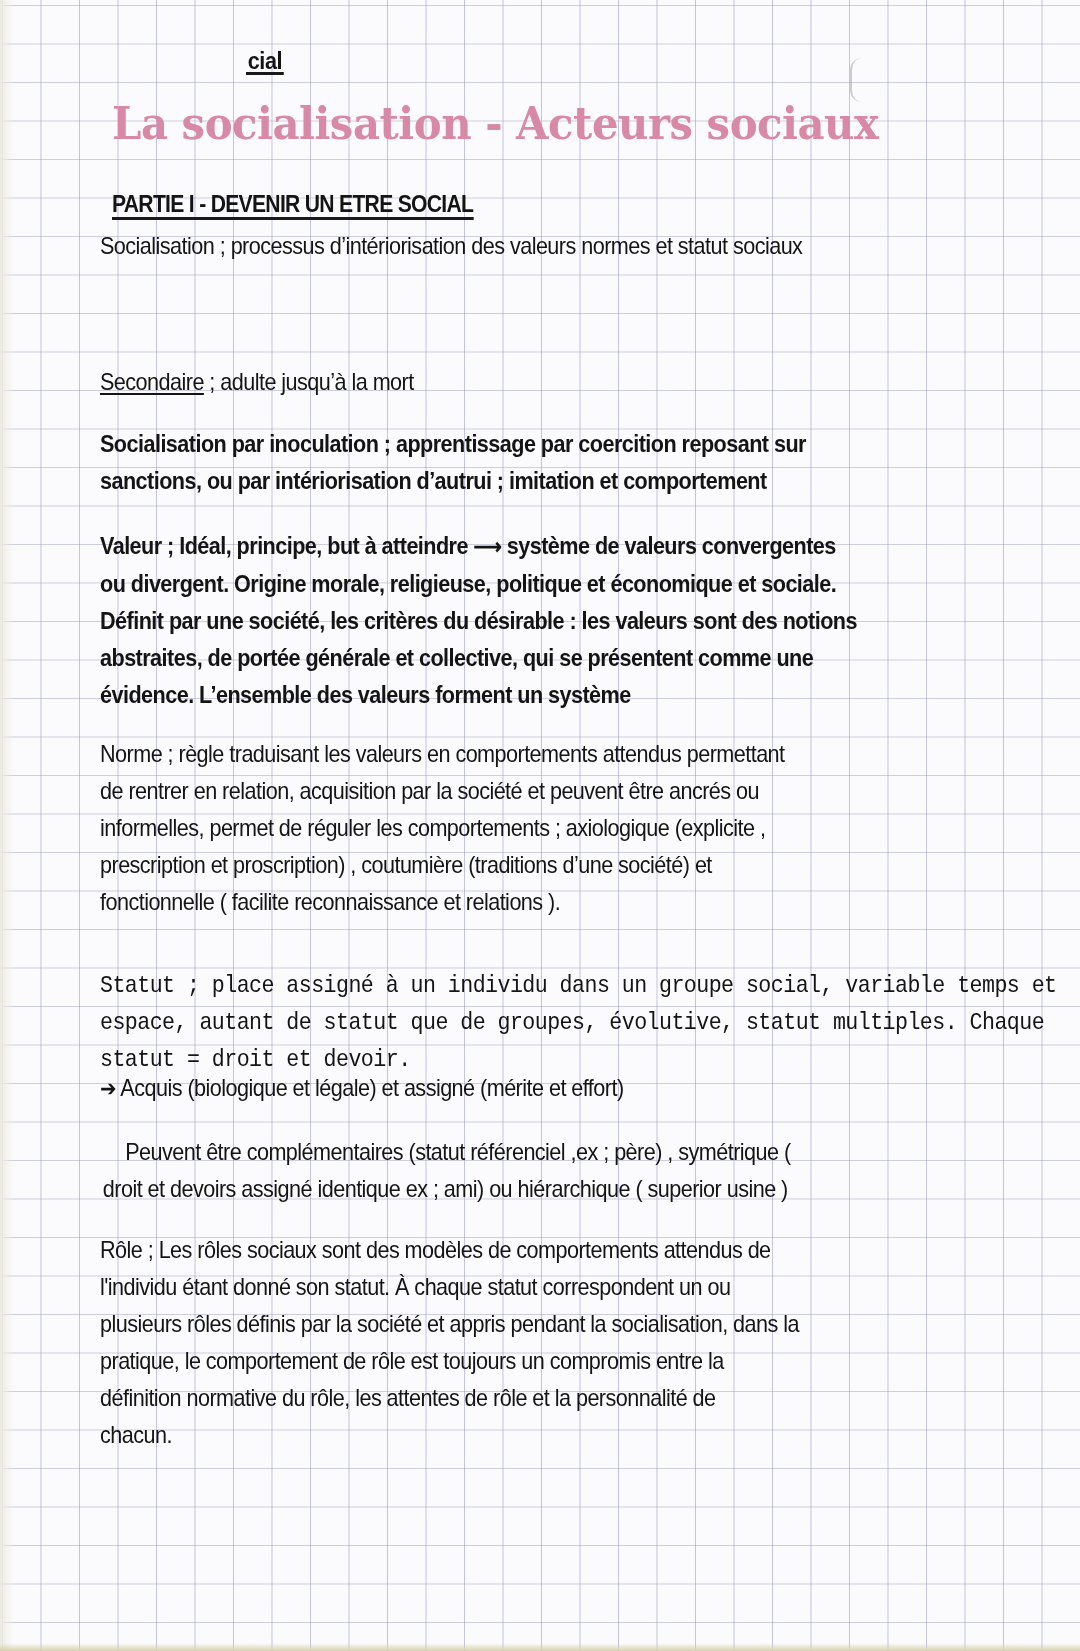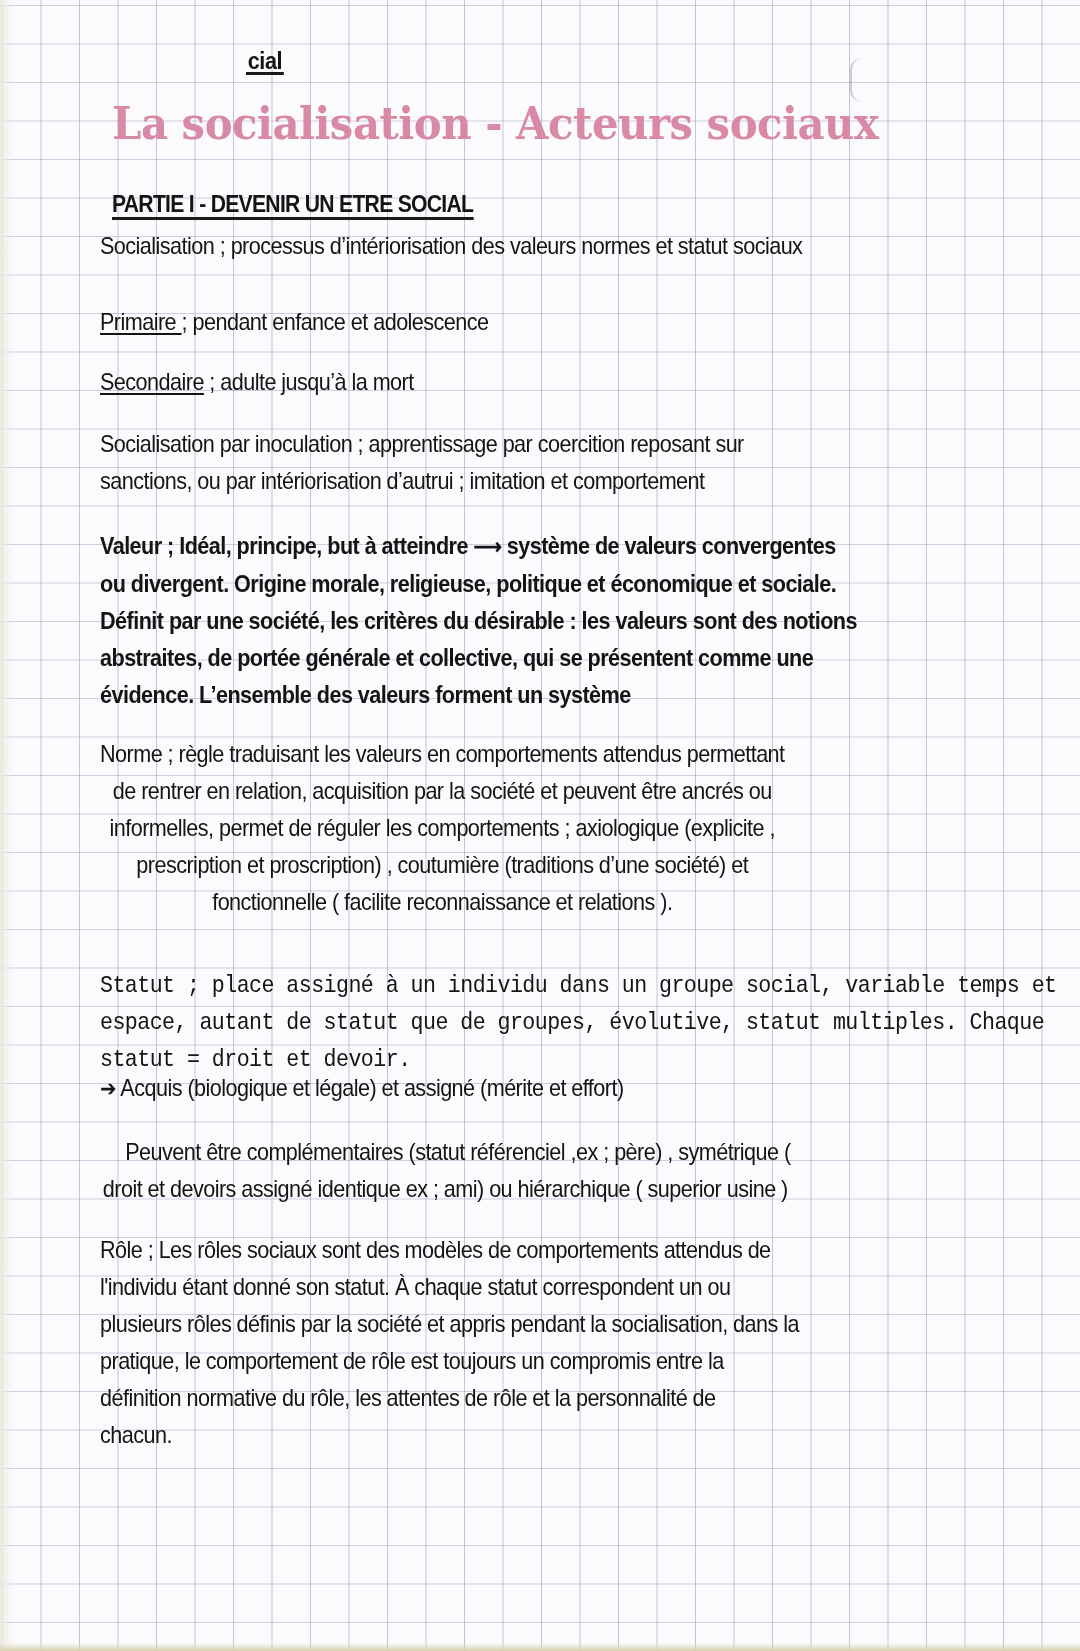--- a/index.html
+++ b/index.html
@@ -119,46 +119,43 @@
 <div class="content">
 
   <div class="part-heading">PARTIE I - DEVENIR UN ETRE SOCIAL</div>
 
   
   <div class="block" style="top:36px;">
     <p class="para">Socialisation ; processus d’intériorisation des valeurs normes et statut sociaux</p>
   </div>
 
   
-  <div class="block" style="top:112px;">
-    <p class="para"><span class="term-u">Primaire </span><span>; pendant enfance et adolescence</span></p>
-  </div>
 
   
   <div class="block" style="top:172px;">
     <p class="para"><span class="term-u">Secondaire</span><span> ; adulte jusqu’à la mort</span></p>
   </div>
 
   
-  <div class="block" style="top:234px;">
+  <div class="block" style="top:234px;font-weight:bold;">
     <p class="para">Socialisation par inoculation ; apprentissage par coercition reposant sur</p>
     <p class="para">sanctions, ou par intériorisation d’autrui ; imitation et comportement</p>
   </div>
 
   
   <div class="block" style="top:336px;font-weight:bold;">
     <p class="para"><span>Valeur ; Idéal, principe, but à atteindre</span> <span class="arrow">⟶</span><span> système de valeurs convergentes</span></p>
     <p class="para">ou divergent. Origine morale, religieuse, politique et économique et sociale.</p>
     <p class="para">Définit par une société, les critères du désirable : les valeurs sont des notions</p>
     <p class="para">abstraites, de portée générale et collective, qui se présentent comme une</p>
     <p class="para">évidence. L’ensemble des valeurs forment un système</p>
   </div>
 
   
-  <div class="block" style="top:544px;text-align:center;">
+  <div class="block" style="top:544px;">
     <p class="para">Norme ; règle traduisant les valeurs en comportements attendus permettant</p>
     <p class="para">de rentrer en relation, acquisition par la société et peuvent être ancrés ou</p>
     <p class="para">informelles, permet de réguler les comportements ; axiologique (explicite ,</p>
     <p class="para">prescription et proscription) , coutumière (traditions d’une société) et</p>
     <p class="para">fonctionnelle ( facilite reconnaissance et relations ).</p>
   </div>
 
   
   <div class="block" style="top:776px;font-family:Liberation Mono, monospace;">
     <p class="para">Statut ; place assigné à un individu dans un groupe social, variable temps et</p>

